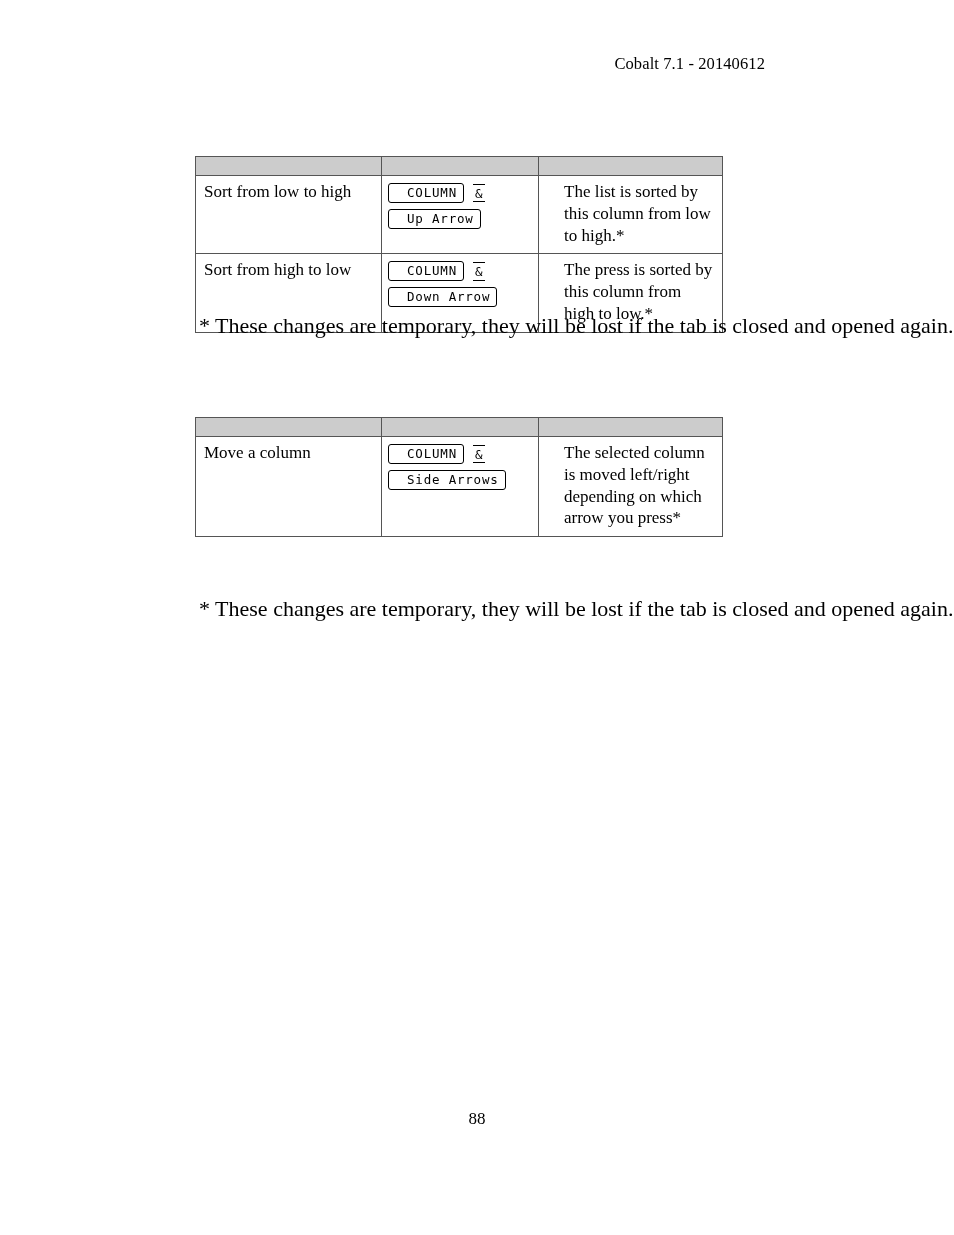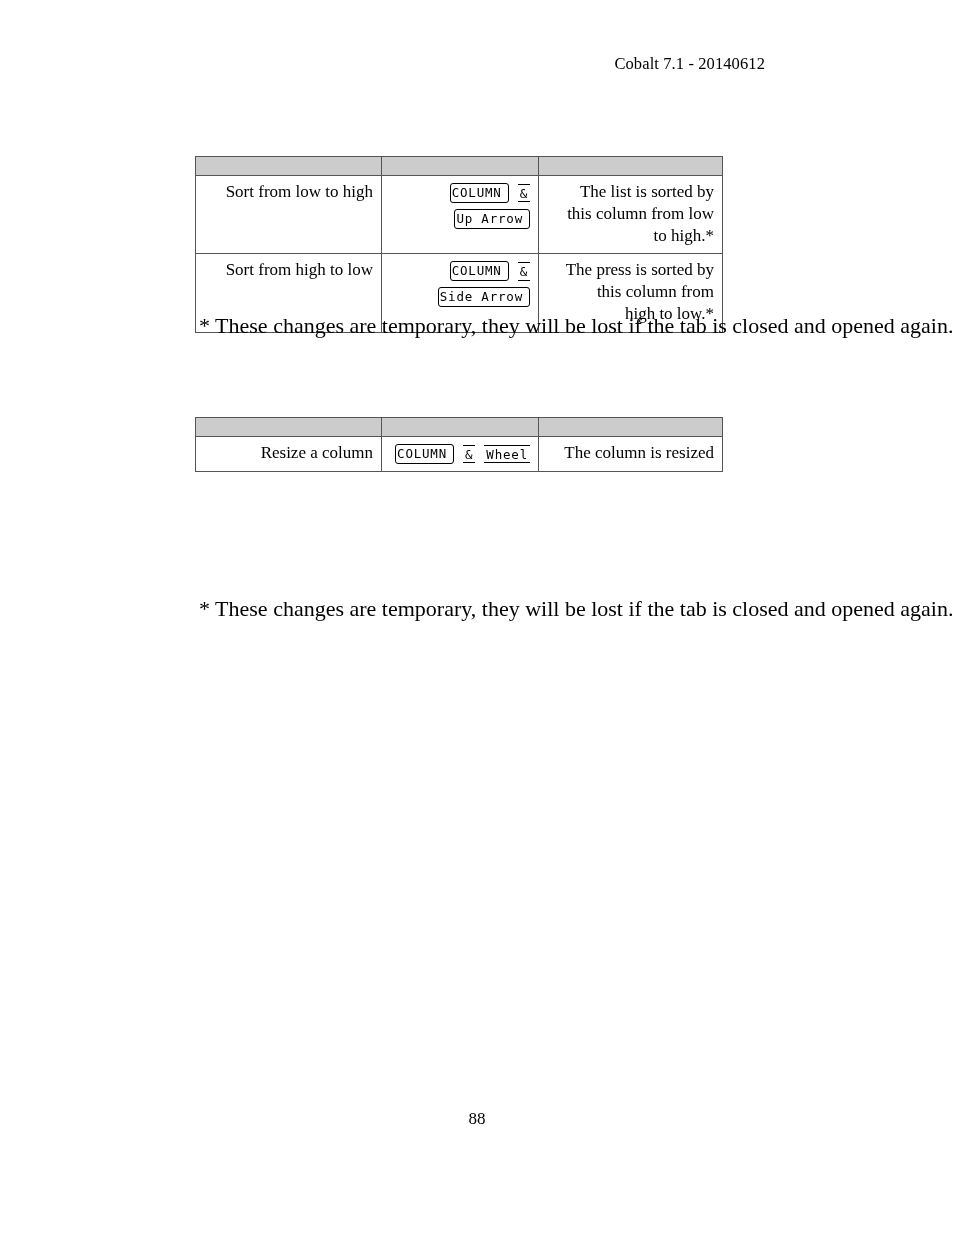--- a/index.html
+++ b/index.html
@@ -43,21 +43,20 @@
     font-size: 17px;
   }
   .kbd-table.table-1 { top: 156px; }
   .kbd-table.table-2 { top: 417px; }
 
   .kbd-table td {
     border: 1.5px solid #555555;
     vertical-align: top;
     padding: 5px 8px 7px 8px;
     line-height: 1.28;
-    text-align: right;
   }
 
   .kbd-table col.c-action  { width: 186px; }
   .kbd-table col.c-keys    { width: 157px; }
   .kbd-table col.c-result  { width: 184px; }
 
   
   .kbd-table tr.head-row td {
     background: #cccccc;
     height: 18px;
@@ -77,21 +76,21 @@
     margin-bottom: 6px;
   }
   .keys-line:last-child { margin-bottom: 0; text-decoration: underline; }
 
   .keycap {
     display: inline-block;
     font-family: "DejaVu Sans Mono", "Liberation Mono", monospace;
     font-size: 12.5px;
     letter-spacing: 0.8px;
     line-height: 1.1;
-    padding: 2px 6px 2px 1px;
+    padding: 2px 6px 2px 18px;
     border: 1.3px solid #000000;
     border-radius: 3px;
     background: #ffffff;
     vertical-align: middle;
   }
 
   
   .keycap-open {
     display: inline-block;
     font-family: "DejaVu Sans Mono", "Liberation Mono", monospace;
@@ -158,21 +157,21 @@
         </td>
         <td class="cell-result">The list is sorted by this column from low to high.*</td>
       </tr>
       <tr>
         <td class="cell-action">Sort from high to low</td>
         <td class="cell-keys">
           <span class="keys-line">
             <span class="keycap">COLUMN</span><span class="k-gap-sm"></span><span class="keycap-open">&amp;</span>
           </span>
           <span class="keys-line">
-            <span class="keycap">Side Arrow</span>
+            <span class="keycap">Down Arrow</span>
           </span>
         </td>
         <td class="cell-result">The press is sorted by this column from high to low.*</td>
       </tr>
     </tbody>
   </table>
 
   <div class="footnote fn-1">* These changes are temporary, they will be lost if the tab is closed and opened again.</div>
 
   <table class="kbd-table table-2">
@@ -181,27 +180,30 @@
         <col class="c-keys">
         <col class="c-result">
     </colgroup>
     <tbody>
       <tr class="head-row">
         <td></td>
         <td></td>
         <td></td>
       </tr>
       <tr>
-        <td class="cell-action">Resize a column</td>
+        <td class="cell-action">Move a column</td>
         <td class="cell-keys">
           <span class="keys-line">
-            <span class="keycap">COLUMN</span><span class="k-gap-sm"></span><span class="keycap-open">&amp;</span><span class="k-gap-sm"></span><span class="keycap-open">Wheel</span>
+            <span class="keycap">COLUMN</span><span class="k-gap-sm"></span><span class="keycap-open">&amp;</span>
+          </span>
+          <span class="keys-line">
+            <span class="keycap">Side Arrows</span>
           </span>
         </td>
-        <td class="cell-result">The column is resized</td>
+        <td class="cell-result">The selected column is moved left/right depending on which arrow you press*</td>
       </tr>
     </tbody>
   </table>
 
   <div class="footnote fn-2">* These changes are temporary, they will be lost if the tab is closed and opened again.</div>
 
   <div class="page-number">88</div>
 
 </div>
 

